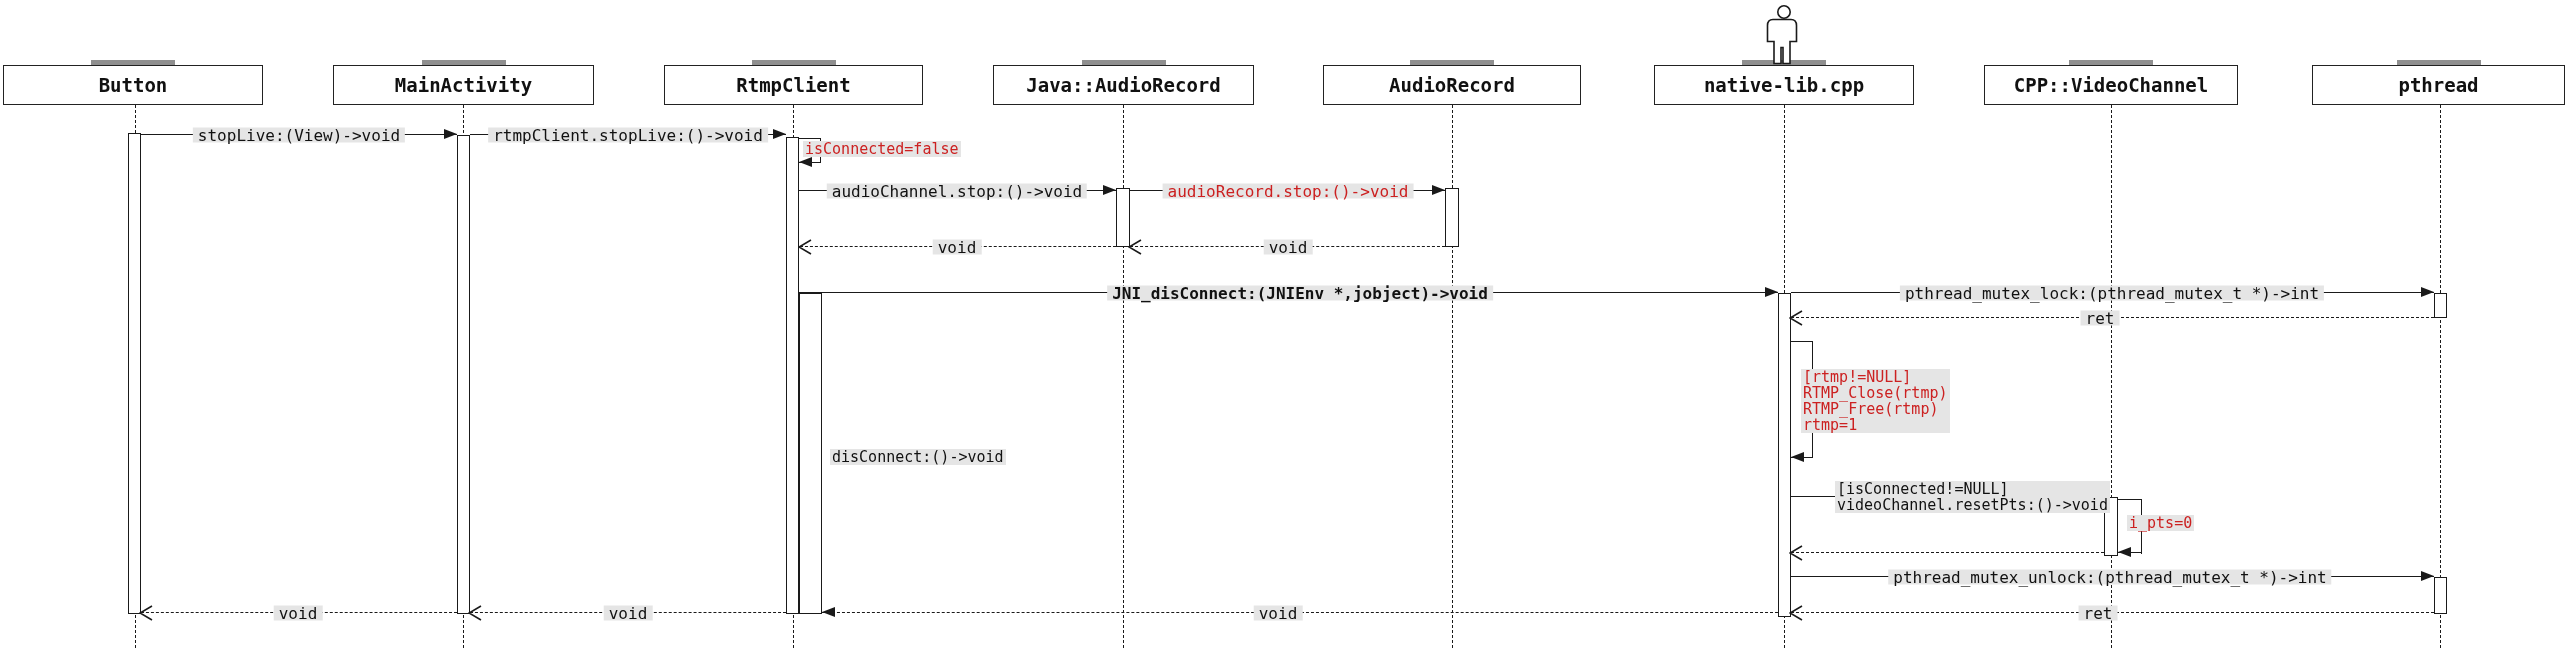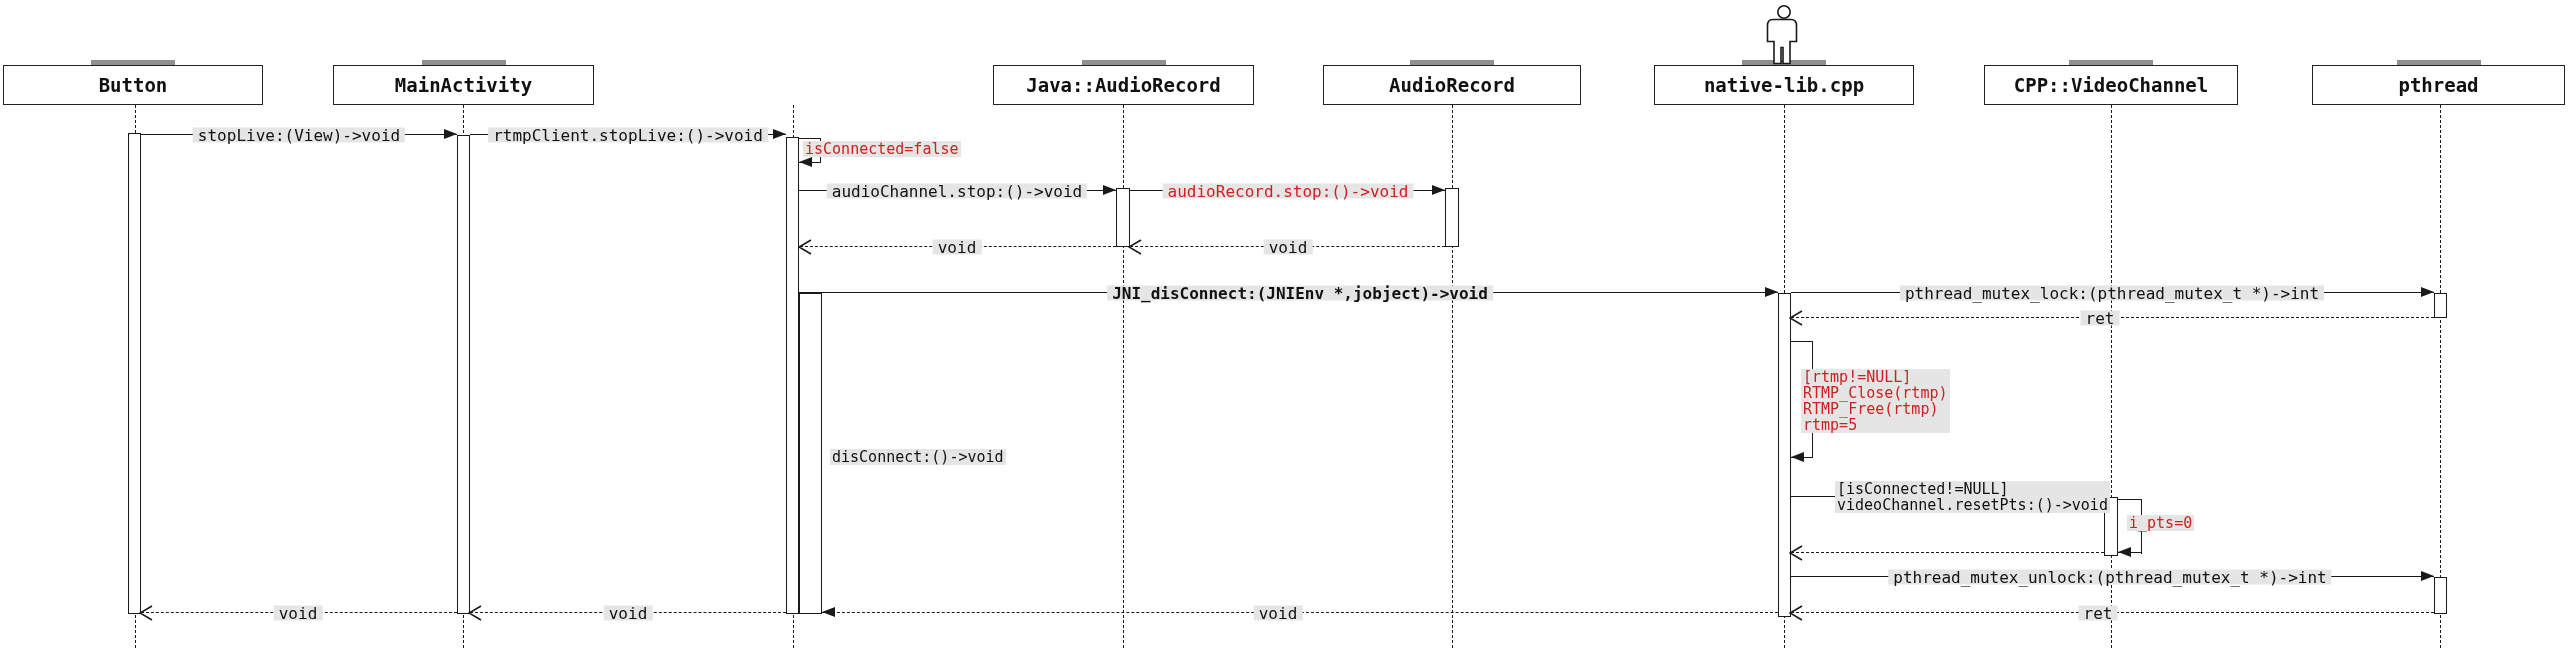--- a/index.html
+++ b/index.html
@@ -41,20 +41,23 @@
   <svg class="actor" style="left:1756px;top:4px;" width="56" height="62" viewBox="0 0 56 62">
     <circle cx="28" cy="8" r="6.2" fill="#fff" stroke="#1a1a1a" stroke-width="1.6"></circle>
     <path d="M21 15.5 h14 q5.5 0 5.5 6 v16 h-6.5 v22 h-7 v-16 h-2 v16 h-7 v-22 h-6.5 v-16 q0-6 5.5-6 Z" fill="#fff" stroke="#1a1a1a" stroke-width="1.6"></path>
   </svg>
 
   <div class="pbox" style="left:333px;width:261px;">
       <span class="ptitle">MainActivity</span>
     </div>
   <div class="pbox" style="left:3px;width:260px;">
       <span class="ptitle">Button</span>
+    </div>
+  <div class="pbox" style="left:664px;width:259px;">
+      <span class="ptitle">RtmpClient</span>
     </div>
   <div class="pbox" style="left:993px;width:261px;">
       <span class="ptitle">Java::AudioRecord</span>
     </div>
   <div class="pbox" style="left:1323px;width:258px;">
       <span class="ptitle">AudioRecord</span>
     </div>
   <div class="pbox" style="left:1654px;width:260px;">
       <span class="ptitle">native-lib.cpp</span>
     </div>
@@ -134,21 +137,21 @@
   <div class="mlabel" style="left:2100px;top:318px;">ret</div>
 
   <div class="mline" style="left:1791px;top:341px;width:21px;"></div>
   <div class="vline" style="left:1812px;top:341px;height:117px;"></div>
   <div class="mline" style="left:1791px;top:457px;width:21px;"></div>
   <div class="tri-l" style="left:1791px;top:452px;"></div>
   <div class="flabel red" style="left:1801px;top:369px;">
     <div>[rtmp!=NULL]</div>
     <div>RTMP_Close(rtmp)</div>
     <div>RTMP_Free(rtmp)</div>
-    <div>rtmp=5</div>
+    <div>rtmp=1</div>
   </div>
 
   <div class="flabel" style="left:830px;top:449px;">disConnect:()-&gt;void</div>
 
   <div class="mline" style="left:1791px;top:496px;width:313px;"></div>
   <div class="tri-r" style="left:2091px;top:491px;"></div>
   <div class="flabel" style="left:1835px;top:481px;">
     <div>[isConnected!=NULL]</div>
     <div>videoChannel.resetPts:()-&gt;void</div>
   </div>

